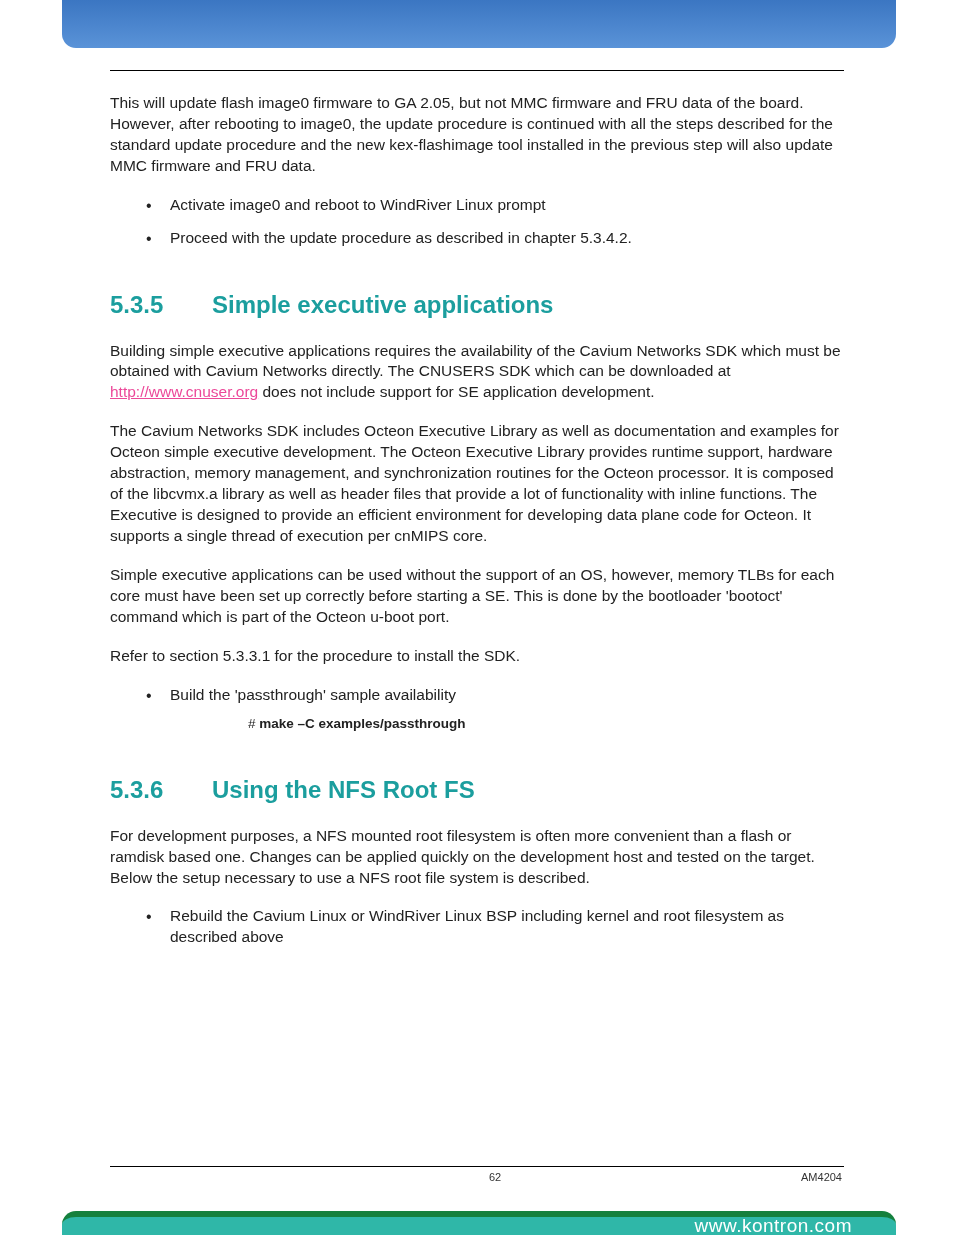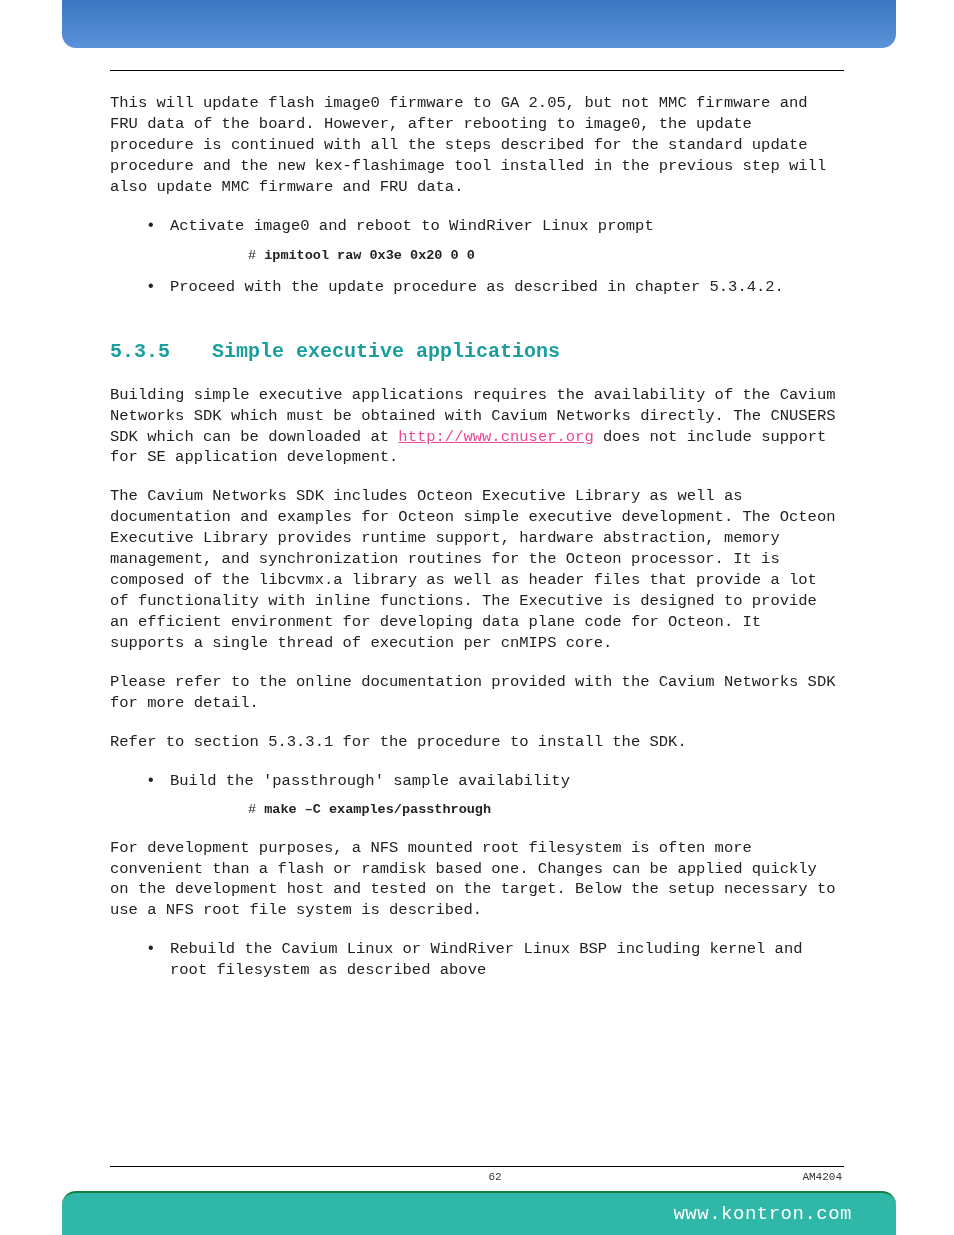--- a/index.html
+++ b/index.html
@@ -1,15 +1,15 @@
 <!DOCTYPE html>
 <html><head>
 <meta charset="utf-8">
 <style>
-  * { margin: 0; padding: 0; box-sizing: border-box; font-family: Liberation Mono, monospace; }
+  * { margin: 0; padding: 0; box-sizing: border-box; }
   body {
     font-family: "Segoe UI", "Helvetica Neue", Arial, sans-serif;
     width: 954px;
     height: 1235px;
     background: #fff;
     position: relative;
     color: #222;
   }
   .top-band {
     position: absolute;
@@ -58,21 +58,21 @@
     margin: 10px 0 12px 78px;
     font-size: 13.5px;
     font-weight: 700;
     line-height: 1.35;
   }
   .codeblock .line::before {
     content: "# ";
     font-weight: 400;
   }
   h2.section {
-    font-size: 20px;
+    font-size: 24px;
     font-weight: 700;
     color: #1b9e9e;
     margin: 42px 0 22px 0;
   }
   h2.section .num {
     display: inline-block;
     width: 102px;
   }
   a.link {
     color: #ec4899;
@@ -94,28 +94,28 @@
     position: absolute;
     left: 50%;
     transform: translateX(-50%);
     padding-left: 36px;
   }
   .bottom-band {
     position: absolute;
     bottom: 0;
     left: 62px;
     width: 834px;
-    height: 44px;
+    height: 24px;
     background: #2fb7a8;
     border-radius: 14px 14px 0 0;
     display: flex;
     align-items: center;
     justify-content: flex-end;
     padding-right: 44px;
-    border-top: 2px solid #15803d;
+    border-top: 6px solid #15803d;
   }
   .bottom-band span {
     color: #fff;
     font-size: 19px;
     letter-spacing: 0.5px;
   }
   .footer-area {
     position: absolute;
     bottom: 52px;
     left: 110px;
@@ -129,47 +129,49 @@
 
 <div class="content">
   <hr class="rule">
 
   <p class="para">This will update flash image0 firmware to GA 2.05, but not MMC firmware and FRU data of the board. However, after rebooting to image0, the update procedure is continued with all the steps described for the standard update procedure and the new kex-flashimage tool installed in the previous step will also update MMC firmware and FRU data.</p>
 
   <ul class="bullets">
     <li>
       <span>Activate image0 and reboot to WindRiver Linux prompt</span>
       <div class="codeblock">
-        <div class="line">ipmitool raw 0x3e 0x20 0 0</div>
       </div>
     </li>
     <li>Proceed with the update procedure as described in chapter 5.3.4.2.</li>
   </ul>
 
   <h2 class="section">
     <span class="num">5.3.5</span><span>Simple executive applications</span>
   </h2>
 
   <p class="para">
     <span>Building simple executive applications requires the availability of the Cavium Networks SDK which must be obtained with Cavium Networks directly. The CNUSERS SDK which can be downloaded at </span><a class="link" href="#">http://www.cnuser.org</a><span> does not include support for SE application development.</span>
   </p>
 
   <p class="para">The Cavium Networks SDK includes Octeon Executive Library as well as documentation and examples for Octeon simple executive development. The Octeon Executive Library provides runtime support, hardware abstraction, memory management, and synchronization routines for the Octeon processor. It is composed of the libcvmx.a library as well as header files that provide a lot of functionality with inline functions. The Executive is designed to provide an efficient environment for developing data plane code for Octeon. It supports a single thread of execution per cnMIPS core.</p>
-  <p class="para">Please refer to the online documentation provided with the Cavium Networks SDK for more detail.</p>
+  <p class="para">Simple executive applications can be used without the support of an OS, however, memory TLBs for each core must have been set up correctly before starting a SE. This is done by the bootloader 'bootoct' command which is part of the Octeon u-boot port.</p>
   <p class="para">Refer to section 5.3.3.1 for the procedure to install the SDK.</p>
 
   <ul class="bullets">
     <li>
       <span>Build the 'passthrough' sample availability</span>
       <div class="codeblock">
         <div class="line">make –C examples/passthrough</div>
       </div>
     </li>
   </ul>
 
+  <h2 class="section">
+    <span class="num">5.3.6</span><span>Using the NFS Root FS</span>
+  </h2>
 
   <p class="para">For development purposes, a NFS mounted root filesystem is often more convenient than a flash or ramdisk based one. Changes can be applied quickly on the development host and tested on the target. Below the setup necessary to use a NFS root file system is described.</p>
 
   <ul class="bullets">
     <li>Rebuild the Cavium Linux or WindRiver Linux BSP including kernel and root filesystem as described above</li>
   </ul>
 </div>
 
 <div class="footer-area">
   <hr class="footer-rule">

